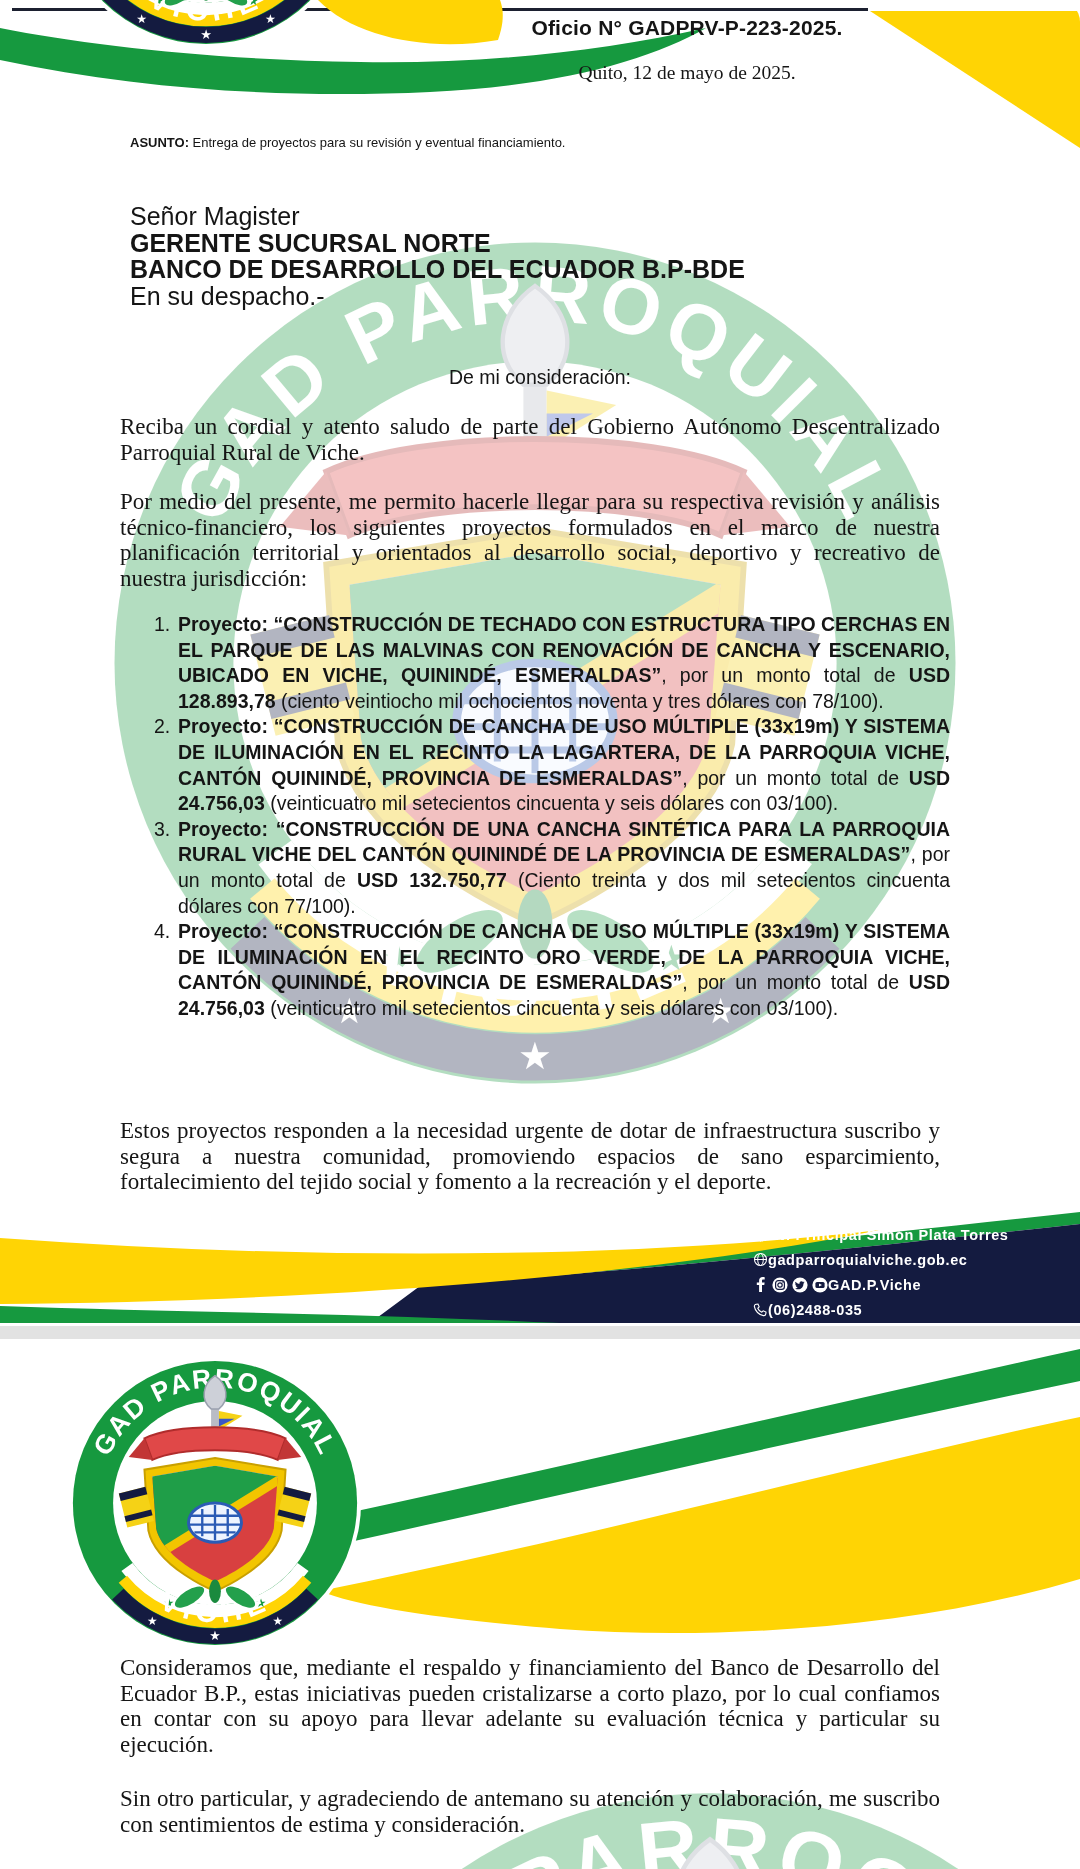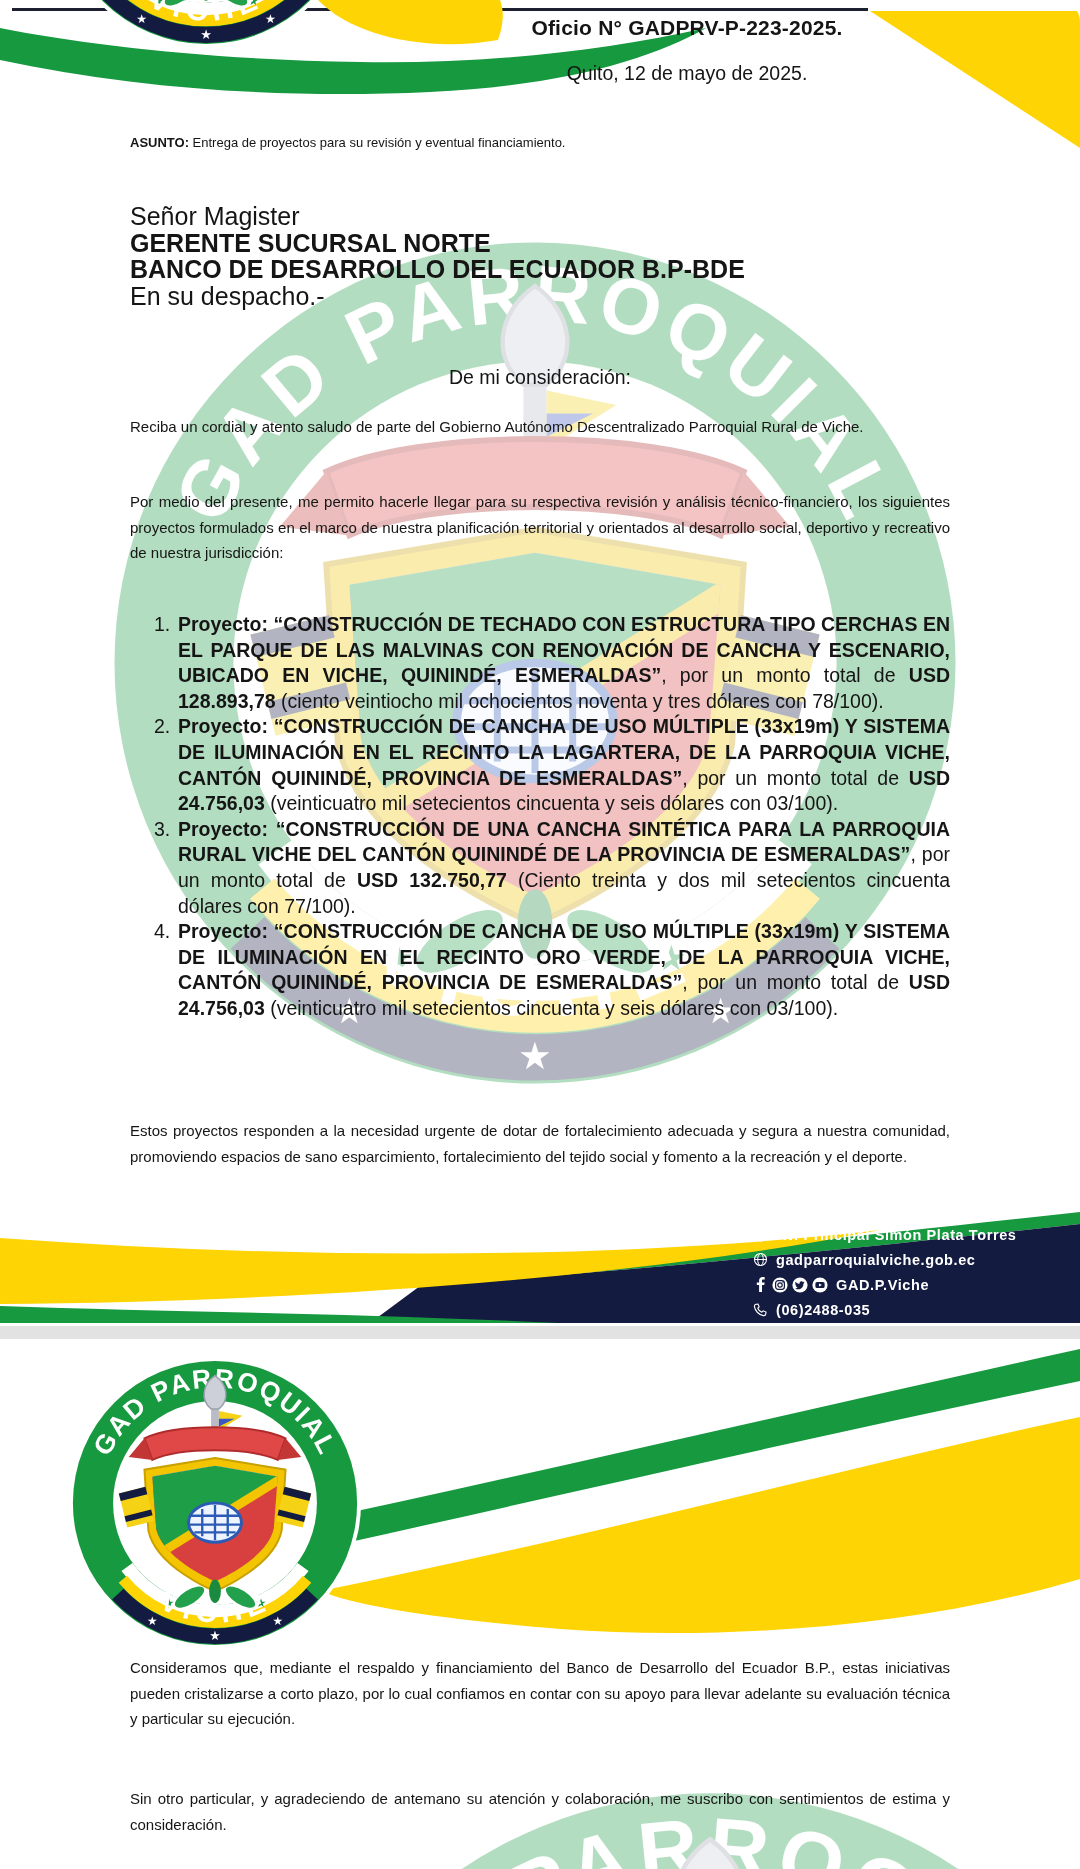--- a/index.html
+++ b/index.html
@@ -6,38 +6,38 @@
   .canvas{
     position:relative;width:1080px;height:1869px;overflow:hidden;
     background:#ffffff;
     font-family:"Liberation Sans","DejaVu Sans",sans-serif;
     color:#151515;
     border-radius:22px;
   }
   .abs{position:absolute;}
   
   .oficio{left:337px;top:16px;width:700px;text-align:center;font-size:21px;font-weight:bold;letter-spacing:.2px;}
-  .dateline{left:337px;top:62px;width:700px;text-align:center;font-size:19.5px;}
+  .dateline{left:337px;top:62px;width:700px;text-align:center;font-size:19.5px;font-family:Liberation Serif, serif;}
   .asunto{left:130px;top:135px;width:820px;font-size:13px;}
   .addressee{left:130px;top:203px;width:820px;font-size:25px;line-height:26.6px;}
   .salutation{left:130px;top:366px;width:820px;font-size:19.5px;text-align:center;}
-  .para{left:130px;top:0;width:820px;font-size:15px;line-height:25.6px;text-align:justify;}
+  .para{left:120px;top:0;width:820px;font-size:23px;line-height:25.6px;text-align:justify;font-family:Liberation Serif, serif;}
   .p1{top:414px;}
   .p2{top:489px;}
   .p3{top:1118px;}
   .p4{top:1655px;}
   .p5{top:1786px;}
   .projects{left:130px;top:612px;width:820px;font-size:19.5px;line-height:25.6px;}
   .proj{position:relative;padding-left:48px;text-align:justify;}
   .proj .num{position:absolute;left:24px;top:0;}
   .b{font-weight:bold;}
   
   .footer-band{left:0;top:1208px;width:1080px;height:118px;}
   .contact{left:752px;top:1222px;width:320px;color:#ffffff;font-size:14.5px;font-weight:bold;letter-spacing:.6px;}
-  .contact .row{display:flex;align-items:center;height:25px;gap:8px;text-align:center;}
+  .contact .row{display:flex;align-items:center;height:25px;gap:0;text-align:center;}
   .contact .ic{display:inline-flex;width:16px;height:16px;align-items:center;justify-content:center;flex:none;}
   .contact .soc{display:inline-flex;gap:4px;align-items:center;flex:none;}
   .separator{left:0;top:1326px;width:1080px;height:13px;background:#e2e2e2;}
   
   .logo-svg{display:block;}
   .wm{opacity:.32;}
   .toplogo{left:55px;top:-253px;width:302px;height:302px;}
   .p2logo{left:68px;top:1356px;width:294px;height:294px;}
   .wm1{left:100px;top:228px;width:870px;height:870px;}
   .wm2{left:250px;top:1778px;width:920px;height:920px;}
@@ -152,21 +152,21 @@
     <div class="proj">
       <span class="num">3.</span>
       <span class="b">Proyecto: “CONSTRUCCIÓN DE UNA CANCHA SINTÉTICA PARA LA PARROQUIA RURAL VICHE DEL CANTÓN QUININDÉ DE LA PROVINCIA DE ESMERALDAS”</span><span>, por un monto total de </span><span class="b">USD 132.750,77</span><span> (Ciento treinta y dos mil setecientos cincuenta dólares con 77/100).</span>
     </div>
     <div class="proj">
       <span class="num">4.</span>
       <span class="b">Proyecto: “CONSTRUCCIÓN DE CANCHA DE USO MÚLTIPLE (33x19m) Y SISTEMA DE ILUMINACIÓN EN EL RECINTO ORO VERDE, DE LA PARROQUIA VICHE, CANTÓN QUININDÉ, PROVINCIA DE ESMERALDAS”</span><span>, por un monto total de </span><span class="b">USD 24.756,03</span><span> (veinticuatro mil setecientos cincuenta y seis dólares con 03/100).</span>
     </div>
   </div>
 
-  <div class="abs para p3">Estos proyectos responden a la necesidad urgente de dotar de fortalecimiento adecuada y segura a nuestra comunidad, promoviendo espacios de sano esparcimiento, fortalecimiento del tejido social y fomento a la recreación y el deporte.</div>
+  <div class="abs para p3">Estos proyectos responden a la necesidad urgente de dotar de infraestructura suscribo y segura a nuestra comunidad, promoviendo espacios de sano esparcimiento, fortalecimiento del tejido social y fomento a la recreación y el deporte.</div>
 
   <svg class="abs footer-band" viewBox="0 0 1080 118">
     <path d="M420,66 C640,52 880,26 1080,4 L1080,16 C880,38 640,62 420,78 Z" fill="#16993f"></path>
     <path d="M420,78 C640,62 880,38 1080,16 L1080,115 L370,115 Z" fill="#141b40"></path>
     <path d="M0,98 C160,104 330,104 560,115 L0,115 Z" fill="#16993f"></path>
     <path d="M0,30 C300,52 620,52 880,22 C640,70 300,94 0,96 Z" fill="#ffd404"></path>
   </svg>
 
   <div class="abs contact">
     <div class="row">

